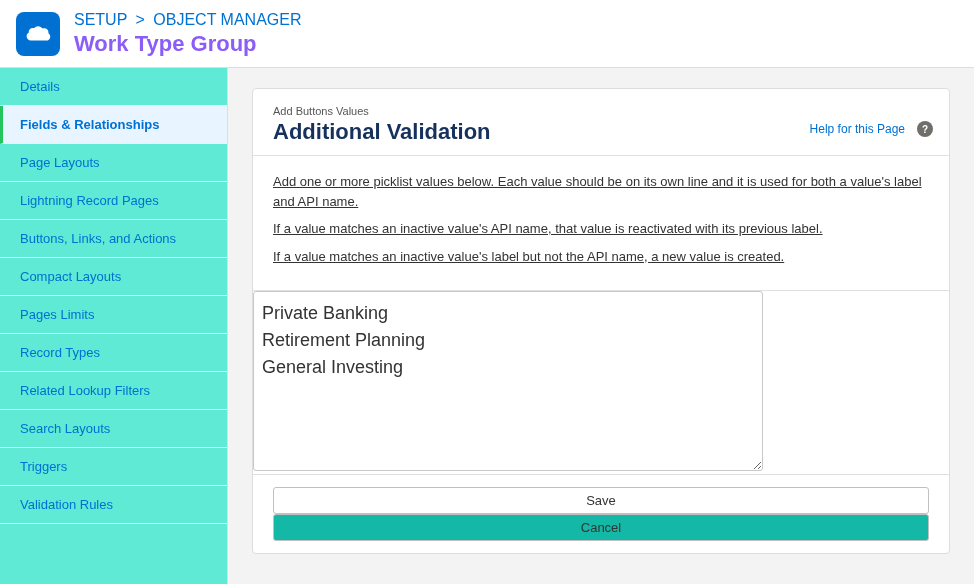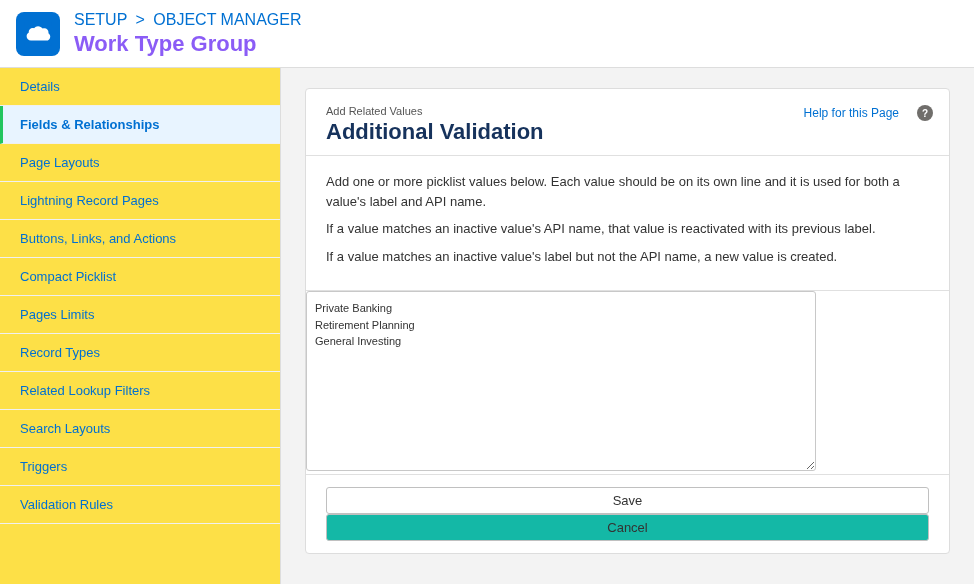--- a/index.html
+++ b/index.html
@@ -30,22 +30,22 @@
     .header-breadcrumb { font-size: 16px; color: #0070d2; text-transform: uppercase; font-weight: 500; }
     .header-breadcrumb span { color: #0070d2; }
     .header-breadcrumb .sep { color: #0070d2; margin: 0 4px; }
     .header-title { font-size: 22px; font-weight: 700; color: #8b5cf6; margin-top: 2px; }
 
     
     .layout { display: flex; height: calc(100vh - 68px); overflow: hidden; }
 
     
     .sidebar {
-      width: 281px;
-      background: #fde047;
+      width: 228px;
+      background: #5eead4;
       border-right: 1px solid #ddd;
       overflow-y: auto;
       flex-shrink: 0;
     }
     .sidebar-item {
       padding: 11px 20px;
       cursor: pointer;
       font-size: 13px;
       color: #0070d2;
       border-bottom: 1px solid #f0f0f0;
@@ -84,45 +84,46 @@
       margin-bottom: 2px;
       text-transform: none;
     }
     .card-header-title {
       font-size: 22px;
       font-weight: 600;
       color: #16325c;
     }
     .help-link {
       position: absolute;
-      top: 16px;
+      top: 32px;
       right: 16px;
       font-size: 12px;
       color: #0070d2;
       display: flex;
       align-items: center;
-      gap: 18px;
+      gap: 12px;
       text-decoration: none;
       cursor: pointer;
     }
     .help-icon {
       width: 16px;
       height: 16px;
       background: #706e6b;
       border-radius: 50%;
       color: #fff;
       display: inline-flex;
       align-items: center;
       justify-content: center;
       font-size: 10px;
       font-weight: bold;
     }
 
     .card-body {
       padding: 16px 20px;
+      text-decoration: underline;
     }
 
     .description {
       font-size: 13px;
       color: #333;
       line-height: 1.5;
       margin-bottom: 8px;
     }
 
     .card-section {
@@ -133,21 +134,21 @@
     .textarea-container {
       padding: 0;
     }
     textarea.picklist-values {
       width: 100%;
       max-width: 510px;
       height: 180px;
       border: 1px solid #c8c8c8;
       border-radius: 3px;
       padding: 8px;
-      font-size: 11px;
+      font-size: 18px;
       color: #333;
       font-family: inherit;
       resize: both;
       outline: none;
       line-height: 1.5;
     }
 
     .card-footer {
       padding: 12px 20px;
       border-top: 1px solid #e0e0e0;
@@ -195,34 +196,34 @@
 </div>
 
 <div class="layout">
 
   <nav class="sidebar">
   <div class="sidebar-item">Details</div>
       <div class="sidebar-item active">Fields &amp; Relationships</div>
       <div class="sidebar-item">Page Layouts</div>
       <div class="sidebar-item">Lightning Record Pages</div>
       <div class="sidebar-item">Buttons, Links, and Actions</div>
-      <div class="sidebar-item">Compact Picklist</div>
+      <div class="sidebar-item">Compact Layouts</div>
       <div class="sidebar-item">Pages Limits</div>
       <div class="sidebar-item">Record Types</div>
       <div class="sidebar-item">Related Lookup Filters</div>
       <div class="sidebar-item">Search Layouts</div>
       <div class="sidebar-item">Triggers</div>
       <div class="sidebar-item">Validation Rules</div>
     </nav>
 
   <main class="main">
     <div class="content-card">
 
       <div class="card-header">
-        <div class="card-header-sub">Add Related Values</div>
+        <div class="card-header-sub">Add Buttons Values</div>
         <div class="card-header-title">Additional Validation</div>
         <a class="help-link">
           <span>Help for this Page</span>
           <span class="help-icon">?</span>
         </a>
       </div>
 
       <div class="card-body">
         <p class="description">Add one or more picklist values below. Each value should be on its own line and it is used for both a value's label and API name.</p>
         <p class="description">If a value matches an inactive value's API name, that value is reactivated with its previous label.</p>

